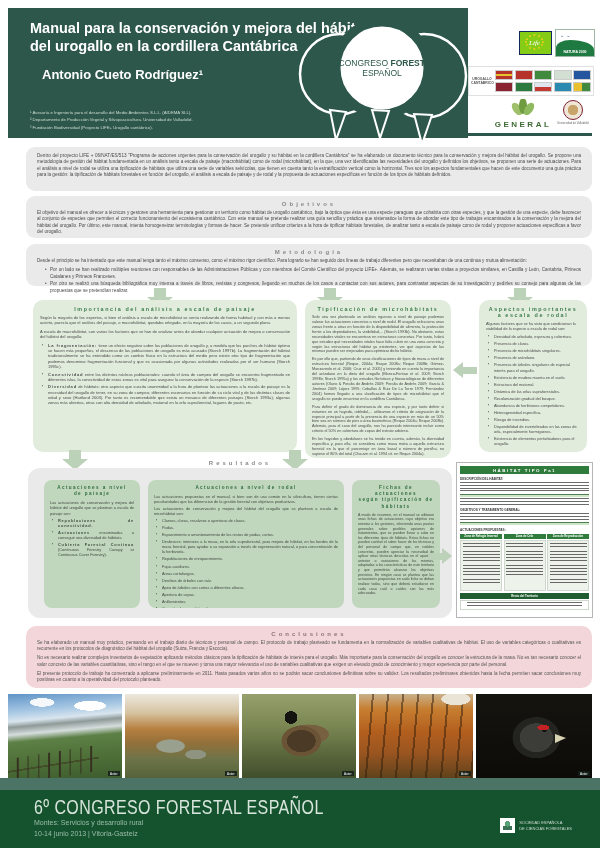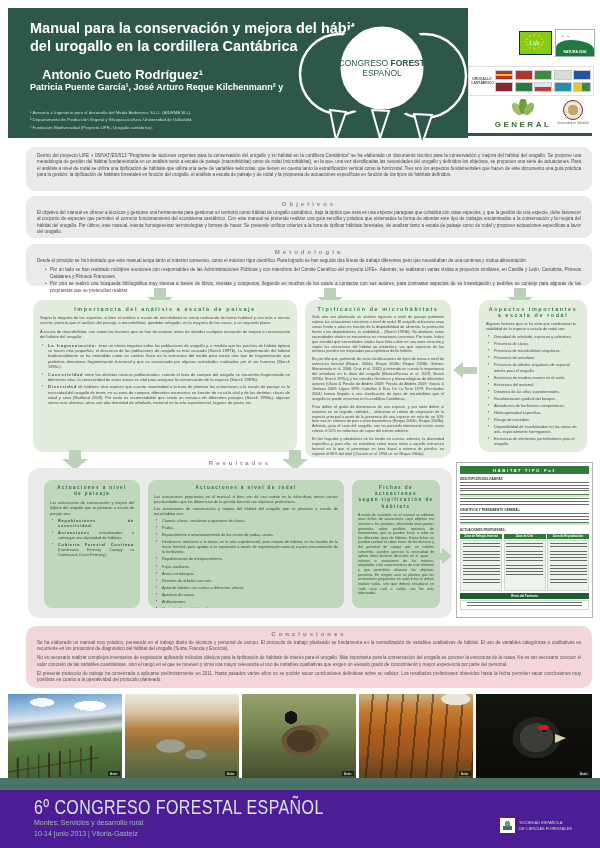--- a/index.html
+++ b/index.html
@@ -126,21 +126,21 @@
   .ph5{left:476px;width:116px;background:
       radial-gradient(ellipse 9px 4px at 58% 40%, #c42222 0 65%, transparent 68%),
       radial-gradient(circle 4px at 59% 42%, #111 0 70%, transparent 72%),
       radial-gradient(ellipse 30px 26px at 52% 52%, #3c3c38 0 55%, #232320 56% 78%, transparent 80%),
       linear-gradient(180deg,#16140f 0%,#0c0b08 100%);}
   .ph5::after{content:"";position:absolute;left:68%;top:48%;width:0;height:0;
       border-top:4px solid transparent;border-bottom:5px solid transparent;border-left:11px solid #d8d3b2;}
 
   
   .band{left:0;top:778px;width:600px;height:16px;background:#4b7366;}
-  .foot{left:0;top:790px;width:600px;height:58px;background:#4c1d95;}
+  .foot{left:0;top:790px;width:600px;height:58px;background:#14532d;}
   .foot-title{position:absolute;left:34px;top:6px;color:#d8e5dc;font-size:20px;letter-spacing:0.5px;
       transform:scaleX(.8);transform-origin:left top;white-space:nowrap;}
   .foot-sub{position:absolute;left:34px;top:29px;color:#9dbcac;font-size:7px;}
   .foot-date{position:absolute;left:34px;top:40px;color:#9dbcac;font-size:7px;}
   .secf{position:absolute;right:28px;top:28px;display:flex;align-items:center;gap:4px;}
   .secf .mark{width:15px;height:15px;background:#ffffff;display:flex;align-items:center;justify-content:center;}
   .secf .tree{width:9px;height:9px;background:
       radial-gradient(circle 4px at 50% 30%, #57a375 0 70%, transparent 72%),
       linear-gradient(to bottom,transparent 0 50%, #3c7357 50% 100%);}
   .secf .stext{color:#cfdcd4;font-size:4px;line-height:1.3;}
@@ -148,21 +148,20 @@
 </head>
 <body>
 
 <div class="poster">
 
   <div class="abs hdr"></div>
   <div class="abs hdr-line"></div>
   <div class="abs title">Manual para la conservación y mejora del hábitat  del urogallo en la cordillera Cantábrica</div>
   <div class="abs auth1">Antonio Cueto Rodríguez¹</div>
   <div class="abs auth2">
-    <div>Patricia Puente García¹, José Arturo Reque Kilchenmann² y</div>
   </div>
   <div class="abs affil">
     <div>¹ Asesoría e Ingeniería para el desarrollo del Medio Ambientes S.L.L. (AIDEMA SLL).</div>
     <div>² Departamento de Producción Vegetal y Silvopascicultura. Universidad de Valladolid.</div>
     <div>³ Fundación Biodiversidad (Proyecto LIFE+ Urogallo cantábrico).</div>
   </div>
 
   <div class="abs bubble">
     <svg width="180" height="138" viewBox="0 0 180 138">
       <circle cx="48" cy="62" r="40" fill="#2d574a" stroke="#ffffff" stroke-width="2.5"></circle>

